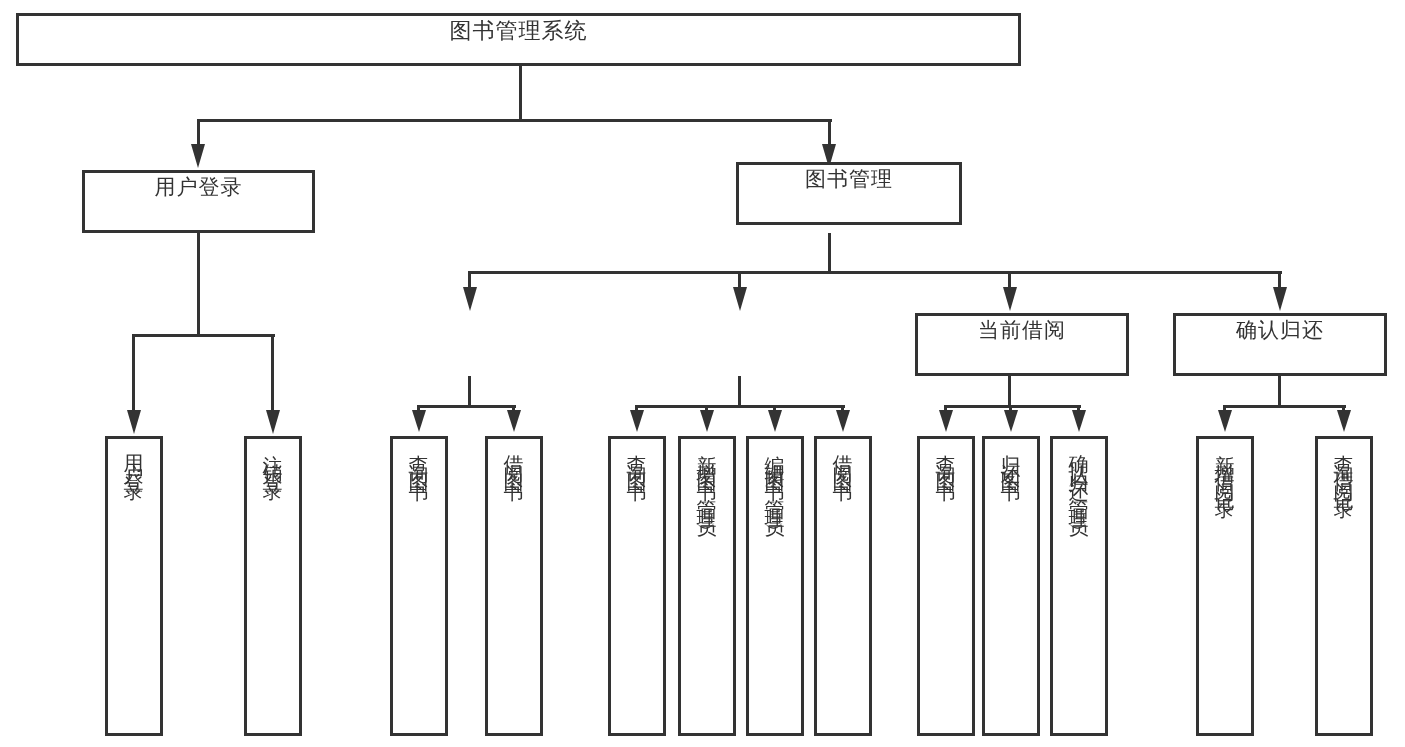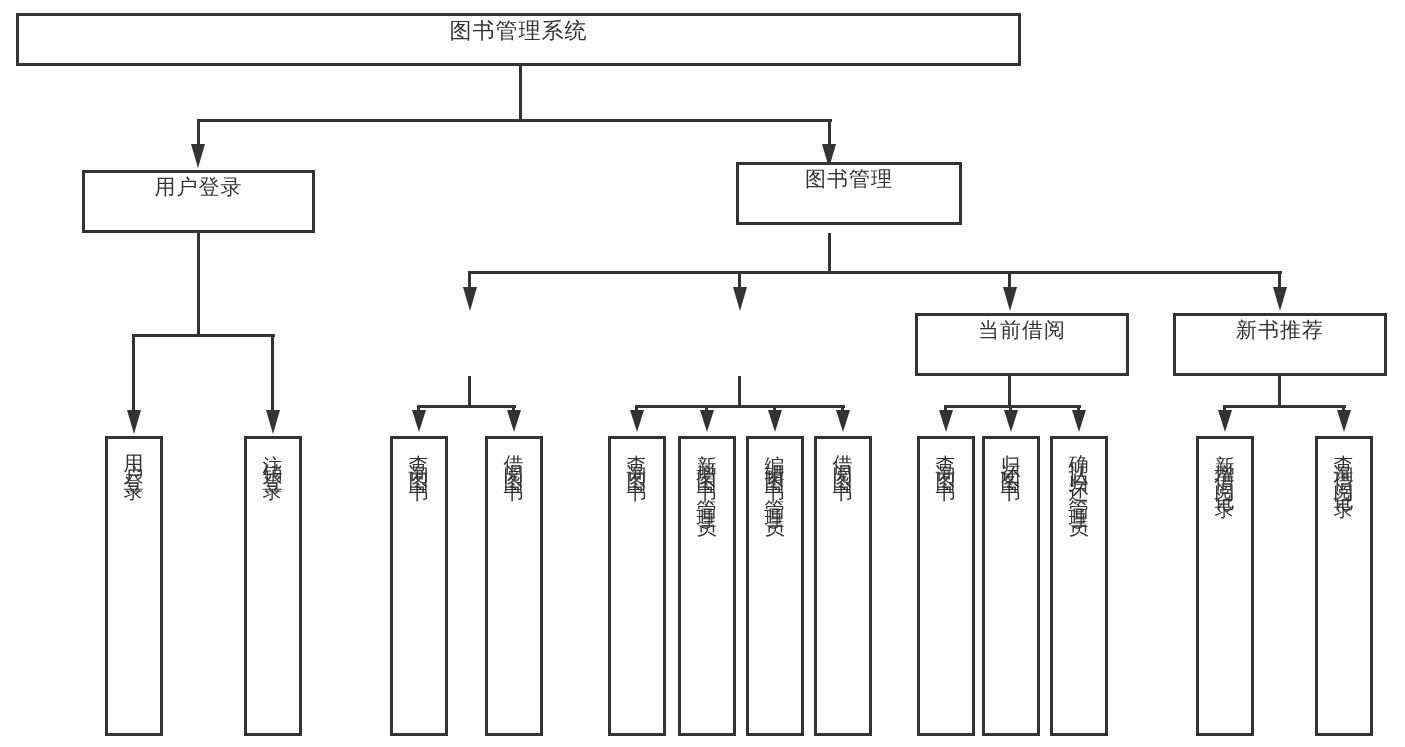--- a/index.html
+++ b/index.html
@@ -102,21 +102,21 @@
   <div class="vline" style="left:1278px; top:271px; height:18px;"></div>
   <div class="arrowhead" style="left:463px; top:287px;"></div>
   <div class="arrowhead" style="left:733px; top:287px;"></div>
   <div class="arrowhead" style="left:1003px; top:287px;"></div>
   <div class="arrowhead" style="left:1273px; top:287px;"></div>
 
   <div class="node node-h" style="left:903px; top:313px; width:214px; height:63px;margin-left:12px;">
     <span>当前借阅</span>
   </div>
   <div class="node node-h" style="left:1173px; top:313px; width:214px; height:63px;">
-    <span>新书推荐</span>
+    <span>确认归还</span>
   </div>
 
   <div class="vline" style="left:468px; top:376px; height:29px;"></div>
   <div class="hline" style="left:417px; top:405px; width:99px;"></div>
   <div class="vline" style="left:417px; top:405px; height:8px;"></div>
   <div class="vline" style="left:512px; top:405px; height:8px;"></div>
   <div class="arrowhead short" style="left:412px; top:410px;"></div>
   <div class="arrowhead short" style="left:507px; top:410px;"></div>
 
   <div class="vline" style="left:738px; top:376px; height:29px;"></div>

